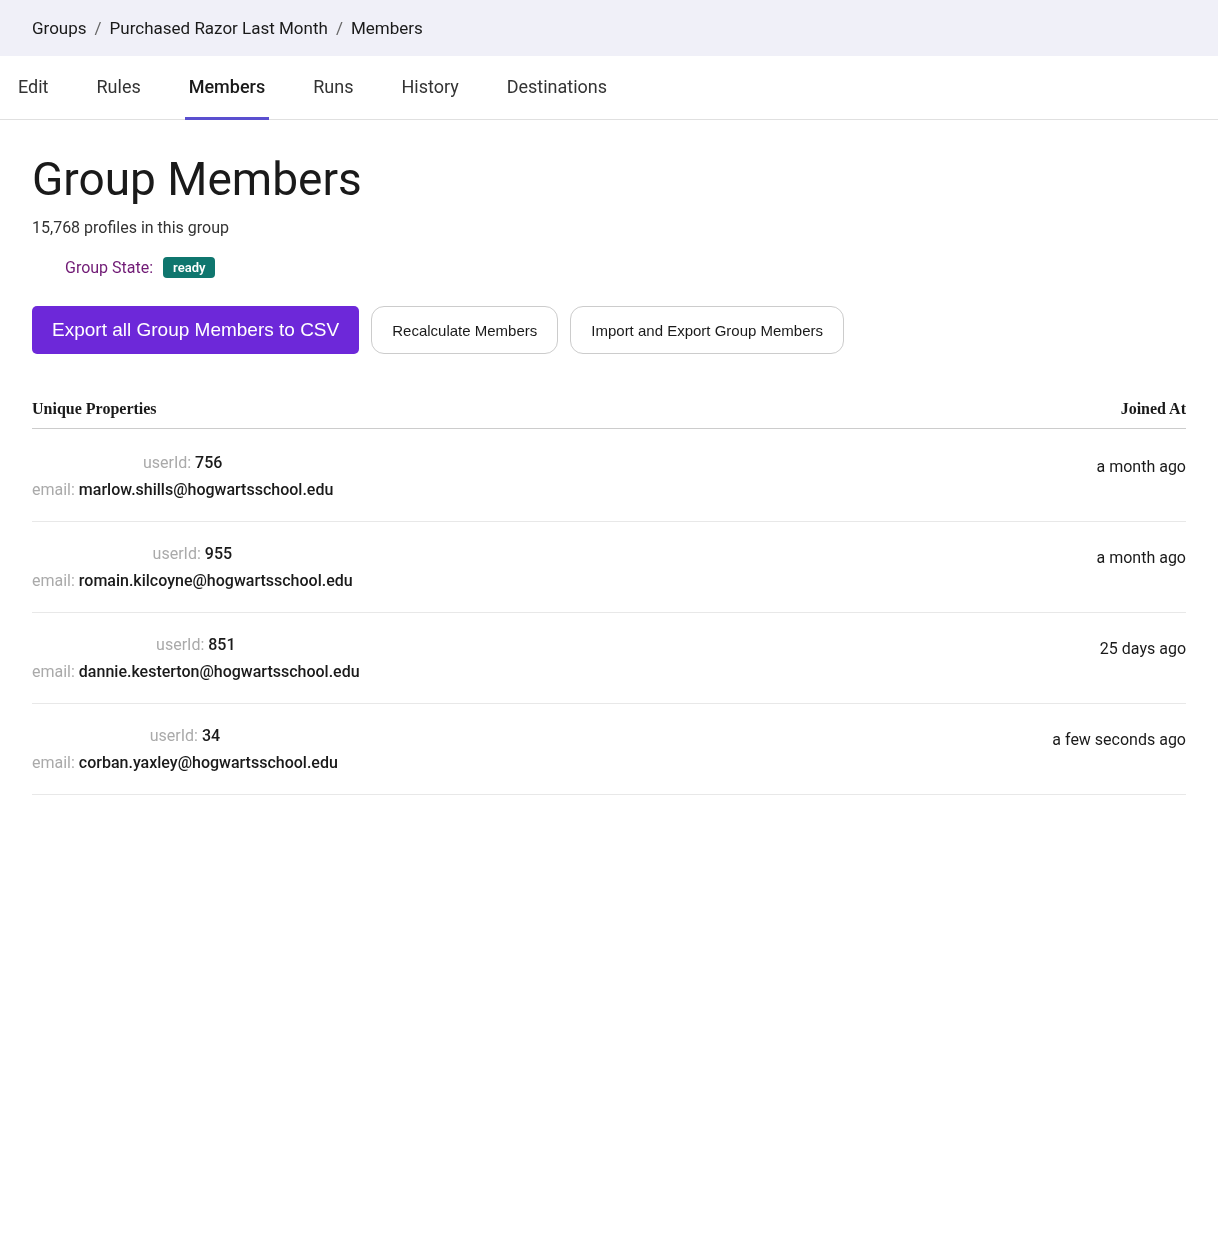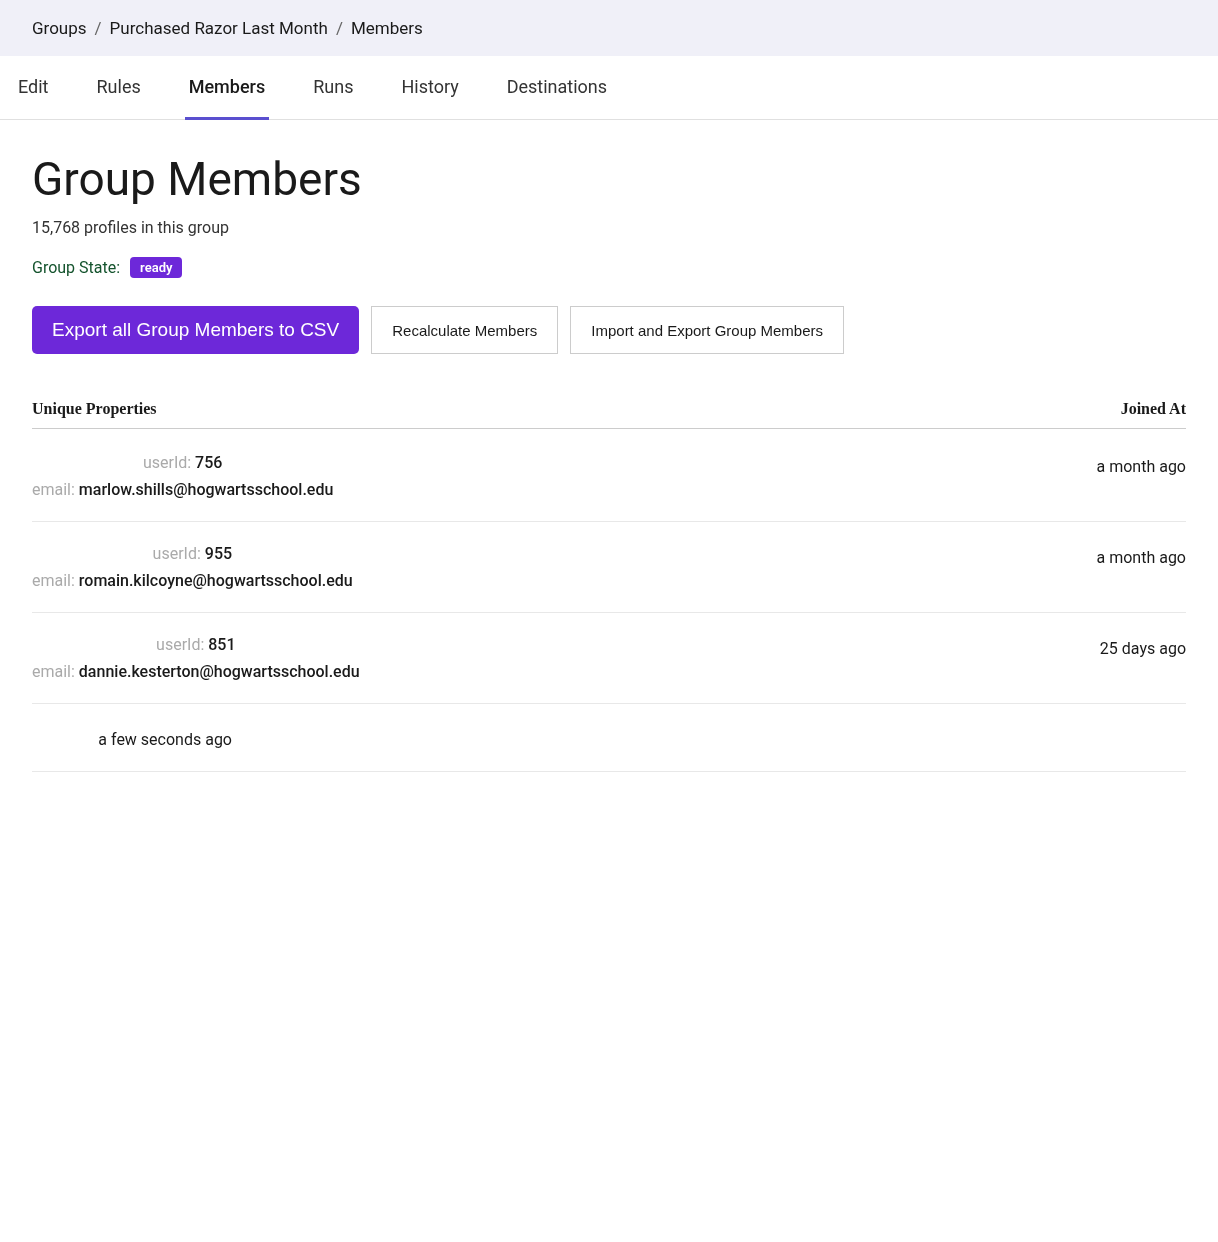--- a/index.html
+++ b/index.html
@@ -80,25 +80,26 @@
 
     .group-state-row {
       display: flex;
       align-items: center;
       gap: 10px;
       margin-bottom: 28px;
     }
 
     .group-state-label {
       font-size: 16px;
-      color: #14532d;
+      color: #701a75;
+      margin-left: 33px;
     }
 
     .state-badge {
-      background: #6d28d9;
+      background: #0f766e;
       color: #fff;
       font-size: 13px;
       font-weight: 600;
       padding: 3px 10px;
       border-radius: 4px;
     }
 
     
     .action-buttons {
       display: flex;
@@ -118,21 +119,21 @@
       cursor: pointer;
     }
 
     .btn-outline {
       background: #fff;
       color: #1a1a1a;
       border: 1.5px solid #ccc;
       padding: 13px 20px;
       font-size: 15px;
       font-weight: 400;
-      border-radius: 0;
+      border-radius: 13px;
       cursor: pointer;
     }
 
     .table-header {
       display: flex;
       justify-content: space-between;
       padding: 10px 0;
       border-bottom: 1.5px solid #ccc;
       margin-bottom: 2px;
       font-family: Liberation Serif, serif;
@@ -259,17 +260,25 @@
         <div class="prop-line">
           <span class="prop-label">userId: </span><span class="prop-value">851</span>
         </div>
         <div class="prop-line">
           <span class="prop-label">email: </span><span class="prop-value">dannie.kesterton@hogwartsschool.edu</span>
         </div>
       </div>
       <div class="joined-at">25 days ago</div>
     </div>
       <div class="member-row">
+      <div class="member-properties">
+        <div class="prop-line">
+          <span class="prop-label">userId: </span><span class="prop-value">34</span>
+        </div>
+        <div class="prop-line">
+          <span class="prop-label">email: </span><span class="prop-value">corban.yaxley@hogwartsschool.edu</span>
+        </div>
+      </div>
       <div class="joined-at">a few seconds ago</div>
     </div>
     </div>
 
 </div>
 
 </body></html>

